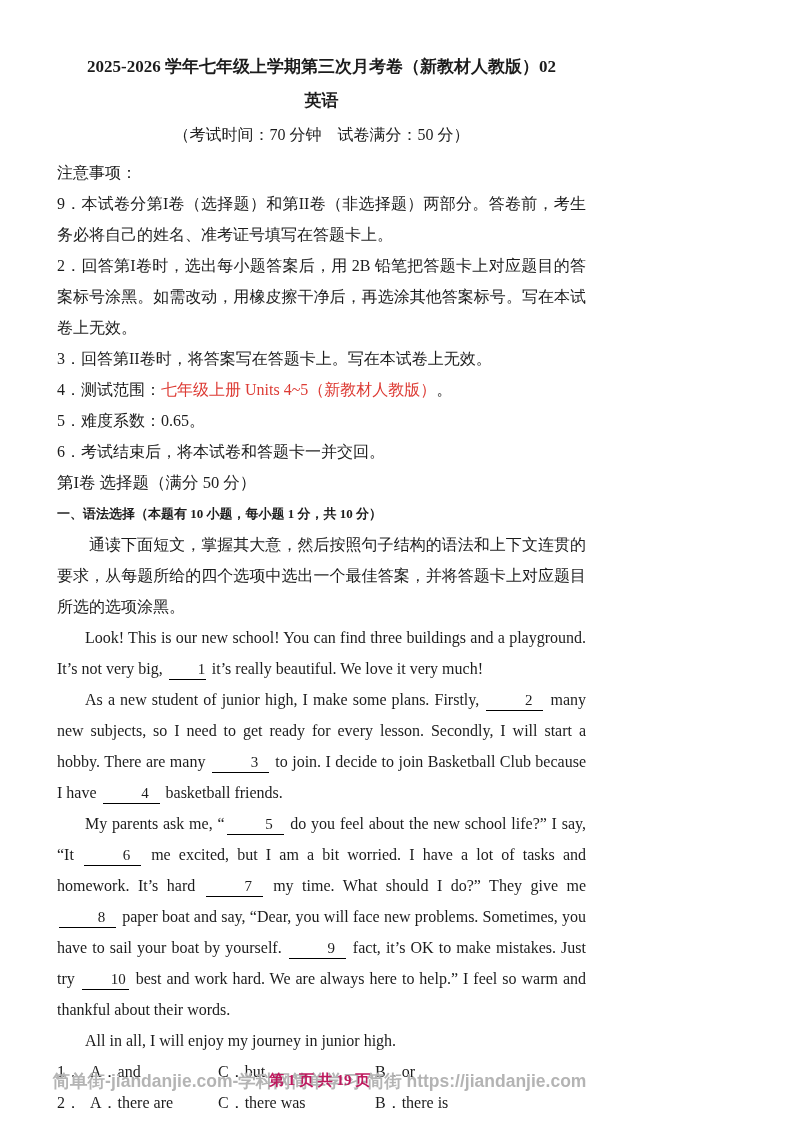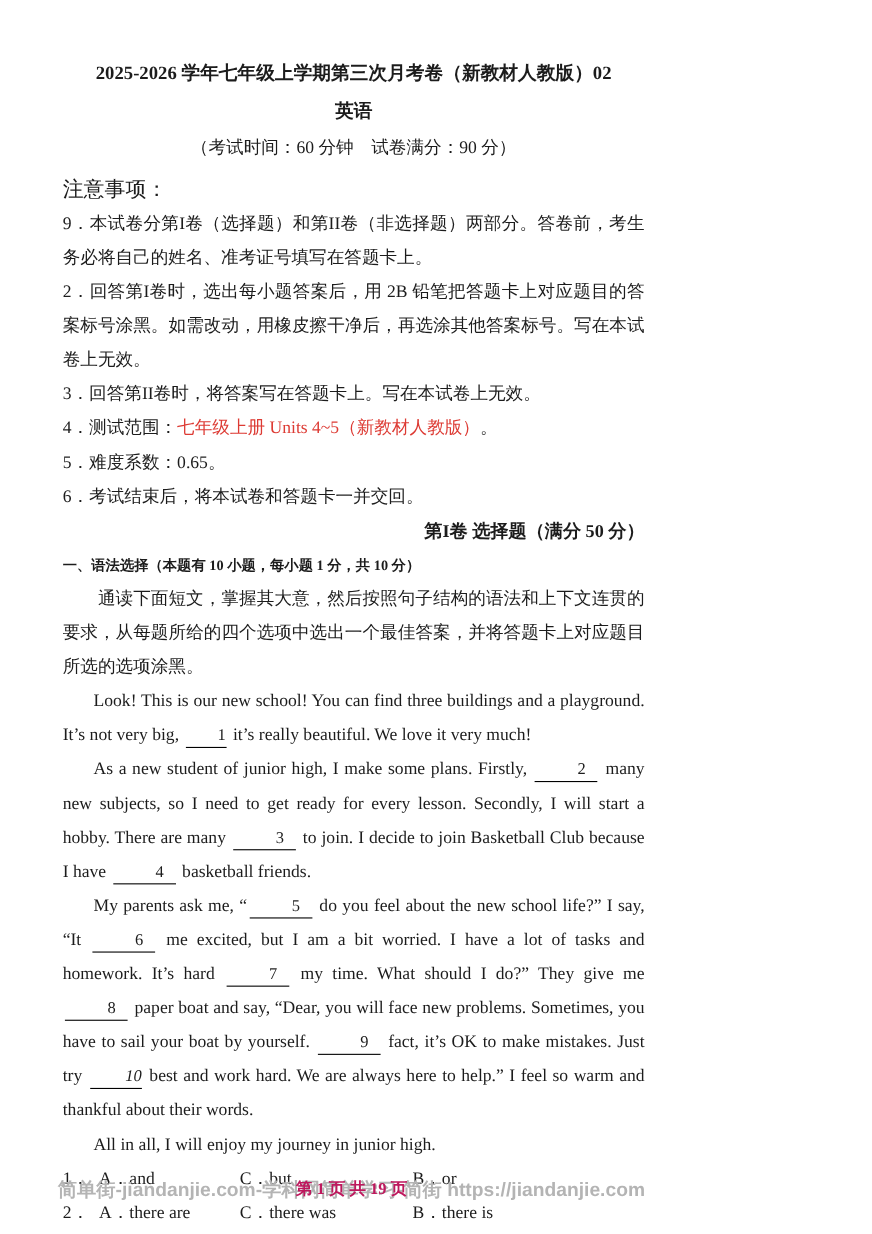--- a/index.html
+++ b/index.html
@@ -4,52 +4,52 @@
 <style>
   html,body{margin:0;padding:0;background:#ffffff;}
   .page{
     position:relative;width:639px;height:1122px;overflow:hidden;background:#fff;
     font-family:"Liberation Serif","DejaVu Serif",serif;color:#1c1c1c;
   }
   .content{padding:50px 53px 0 57px;}
   .doc-title{font-size:17px;font-weight:bold;text-align:center;line-height:34px;}
   .doc-subject{font-size:17px;font-weight:bold;text-align:center;line-height:34px;}
   .doc-info{font-size:16px;text-align:center;line-height:34px;}
-  .notes-label{font-size:19px;line-height:31px;margin-top:5px;}
+  .notes-label{font-size:16px;line-height:31px;margin-top:5px;}
   .note,.cn-para,.en-para{margin:0;font-size:16px;line-height:31px;text-align:justify;}
   .cn-para{text-indent:32px;}
   .en-para{text-indent:28px;}
-  .sec-title{font-size:16.5px;font-weight:bold;text-align:right;line-height:31px;}
+  .sec-title{font-size:16.5px;font-weight:normal;text-align:left;line-height:31px;}
   .part-title{font-size:13px;font-weight:bold;line-height:31px;}
   .red{color:var(--red-text,#dd3b34);margin-top:40px;}
   .blank{
     display:inline-block;min-width:57px;height:19px;line-height:19px;
     border-bottom:1px solid #000;text-align:center;font-size:15px;
     margin:0 2px;vertical-align:baseline;
   }
   [data-name="blank-1"]{min-width:36px;text-align:left;padding-left:1px;}
-  [data-name="blank-10"]{min-width:46px;text-align:right;padding-left:1px;font-style:italic;}
+  [data-name="blank-10"]{min-width:46px;text-align:left;padding-left:1px;}
   .qrow{display:grid;grid-template-columns:161px 157px 1fr;line-height:31px;font-size:16px;}
   .qno{display:inline-block;width:33px;}
   .footer{position:absolute;left:0;top:1064px;width:100%;height:40px;font-weight:bold;}
   .watermark{
     position:absolute;top:5px;left:0;width:100%;text-align:center;z-index:1;
     font-family:"Liberation Sans","DejaVu Sans",sans-serif;
     font-size:17.5px;color:var(--wm-gray,#b4b4b4);
   }
   .page-num{position:absolute;top:7px;left:0;width:100%;text-align:center;z-index:2;font-size:15px;color:#be185d;}
 </style>
 </head>
 <body>
 
 <div class="page" data-name="exam-paper-page">
   <div class="content" data-name="page-content">
     <div class="doc-title" data-name="doc-title">2025-2026 学年七年级上学期第三次月考卷（新教材人教版）02</div>
     <div class="doc-subject" data-name="doc-subject">英语</div>
-    <div class="doc-info" data-name="exam-info">（考试时间：60 分钟　试卷满分：90 分）</div>
+    <div class="doc-info" data-name="exam-info">（考试时间：70 分钟　试卷满分：50 分）</div>
 
     <div class="notes-label" data-name="notes-label">注意事项：</div>
     <div id="notes" data-name="notes-list">
         <p class="note" data-name="note-item-1"><span data-name="text-run">9．本试卷分第I卷（选择题）和第II卷（非选择题）两部分。答卷前，考生务必将自己的姓名、准考证号填写在答题卡上。</span></p>
         <p class="note" data-name="note-item-2"><span data-name="text-run">2．回答第I卷时，选出每小题答案后，用 2B 铅笔把答题卡上对应题目的答案标号涂黑。如需改动，用橡皮擦干净后，再选涂其他答案标号。写在本试卷上无效。</span></p>
         <p class="note" data-name="note-item-3"><span data-name="text-run">3．回答第II卷时，将答案写在答题卡上。写在本试卷上无效。</span></p>
         <p class="note" data-name="note-item-4"><span data-name="text-run">4．测试范围：</span><span class="red" data-name="red-text-run">七年级上册 Units 4~5（新教材人教版）</span><span data-name="text-run">。</span></p>
         <p class="note" data-name="note-item-5"><span data-name="text-run">5．难度系数：0.65。</span></p>
         <p class="note" data-name="note-item-6"><span data-name="text-run">6．考试结束后，将本试卷和答题卡一并交回。</span></p>
       </div>

